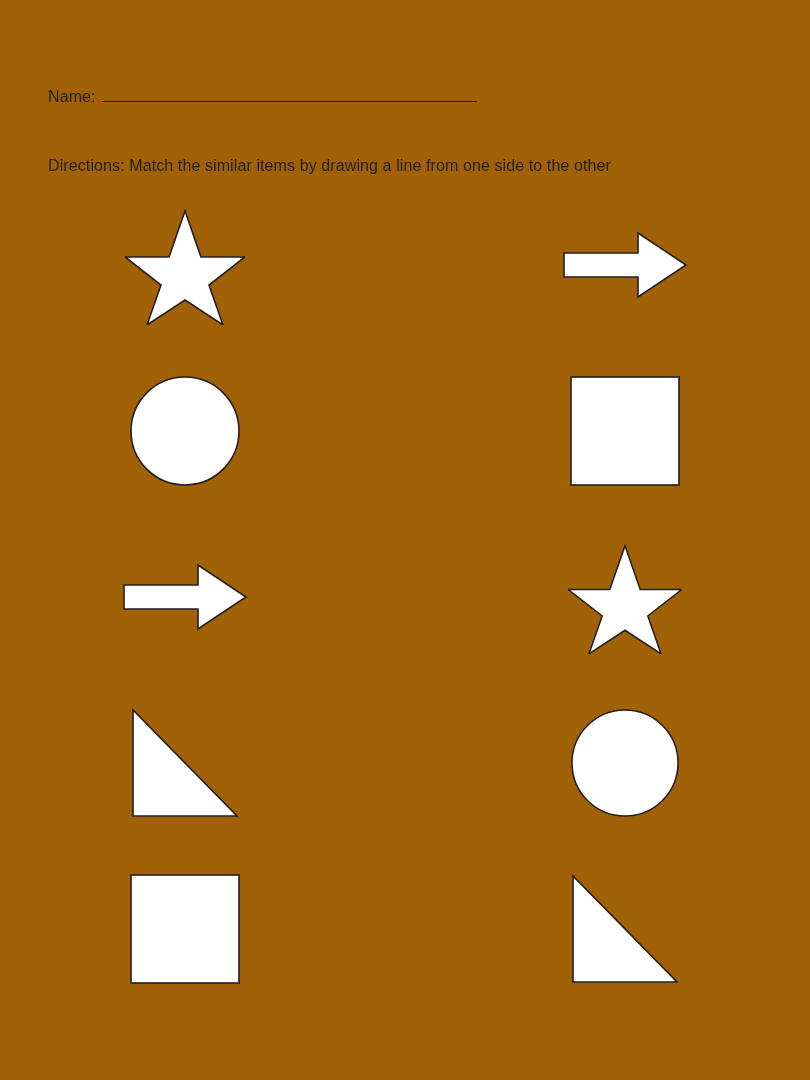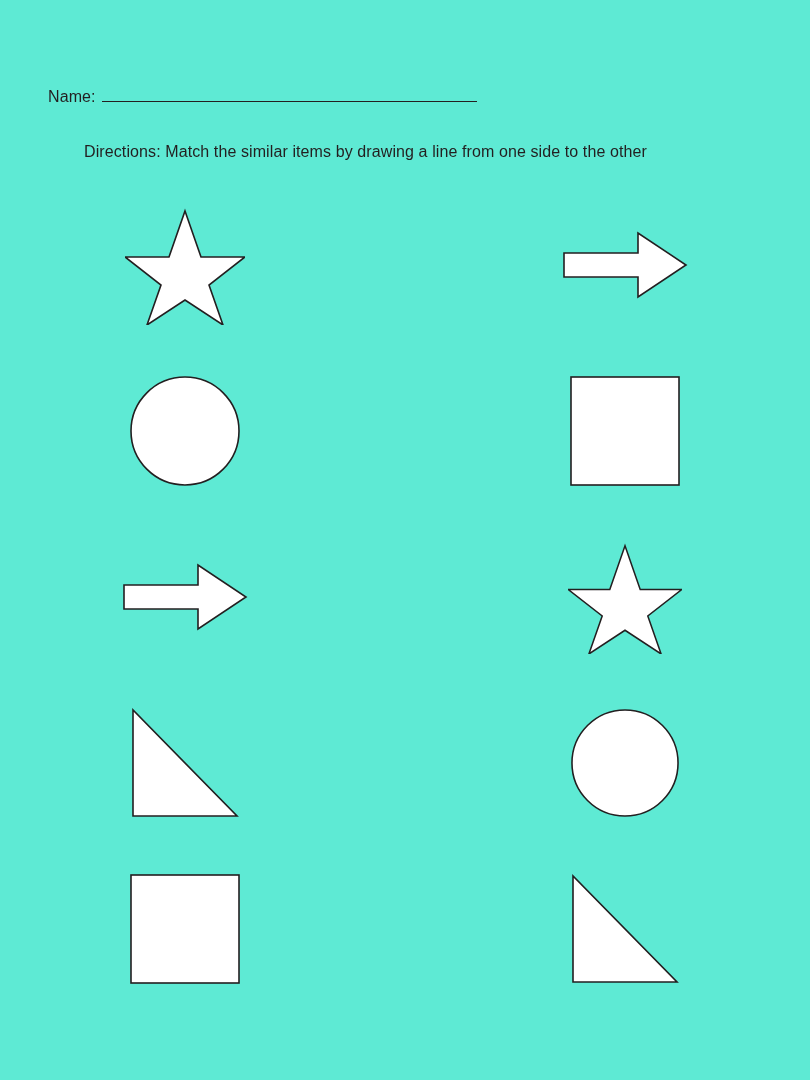--- a/index.html
+++ b/index.html
@@ -13,21 +13,21 @@
     font-family: "Liberation Sans", sans-serif;
     color: #231f20;
     position: relative;
     overflow: hidden;
   }
   .sheet {
     position: absolute;
     left: 0; top: 0;
     width: 810px;
     height: 1080px;
-    background: #5eead4;
+    background: #a16207;
   }
   .name-row {
     position: absolute;
     left: 48px;
     top: 88px;
     display: flex;
     align-items: baseline;
     font-size: 16px;
     color: #231f20;
   }
@@ -39,26 +39,25 @@
   .name-blank {
     display: inline-block;
     width: 375px;
     margin-left: 6px;
     border-bottom: 1.3px solid #231f20;
     height: 13px;
   }
   .directions {
     position: absolute;
     left: 48px;
-    top: 143px;
+    top: 157px;
     font-size: 16px;
     letter-spacing: 0.1px;
     color: #231f20;
     white-space: nowrap;
-    margin-left: 36px;
   }
   .columns {
     position: absolute;
     left: 0;
     top: 182px;
     width: 810px;
     height: 830px;
   }
   .col {
     position: absolute;

